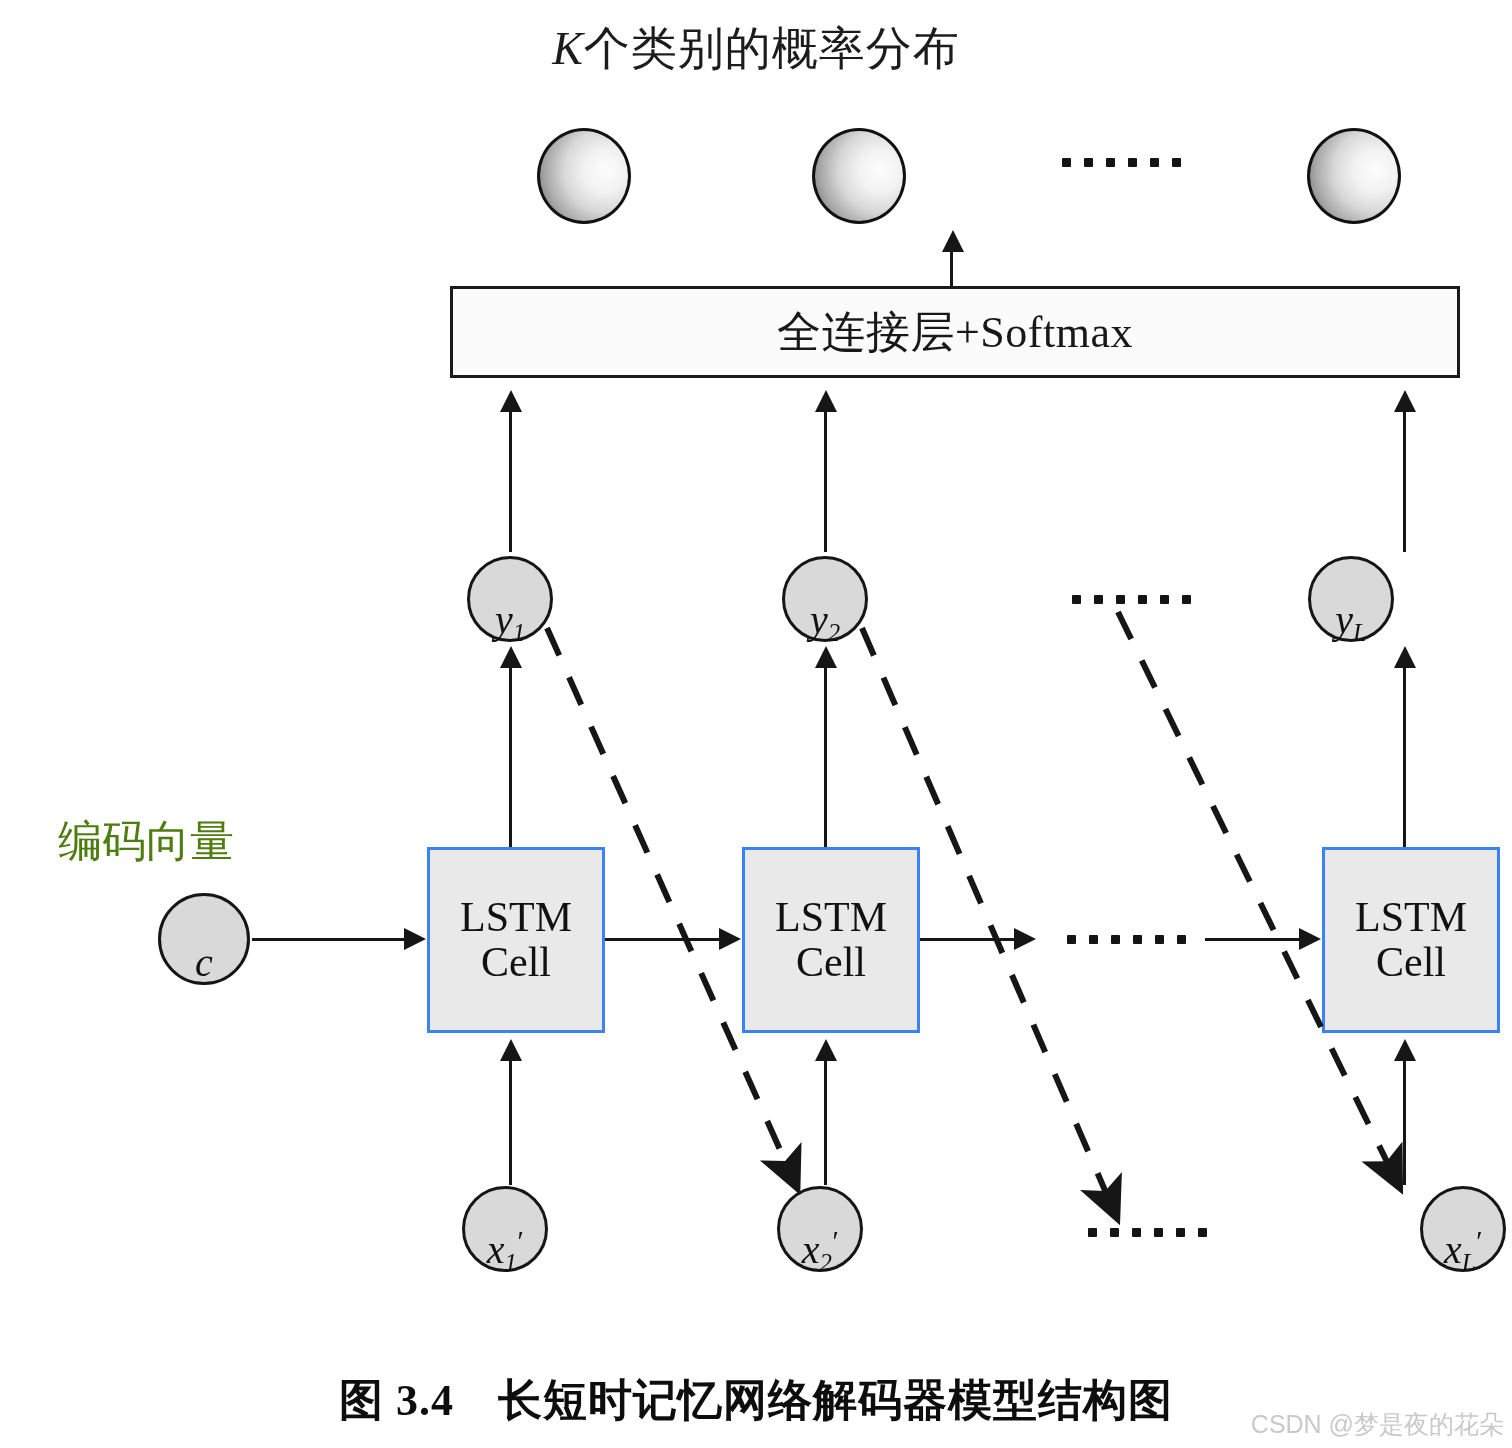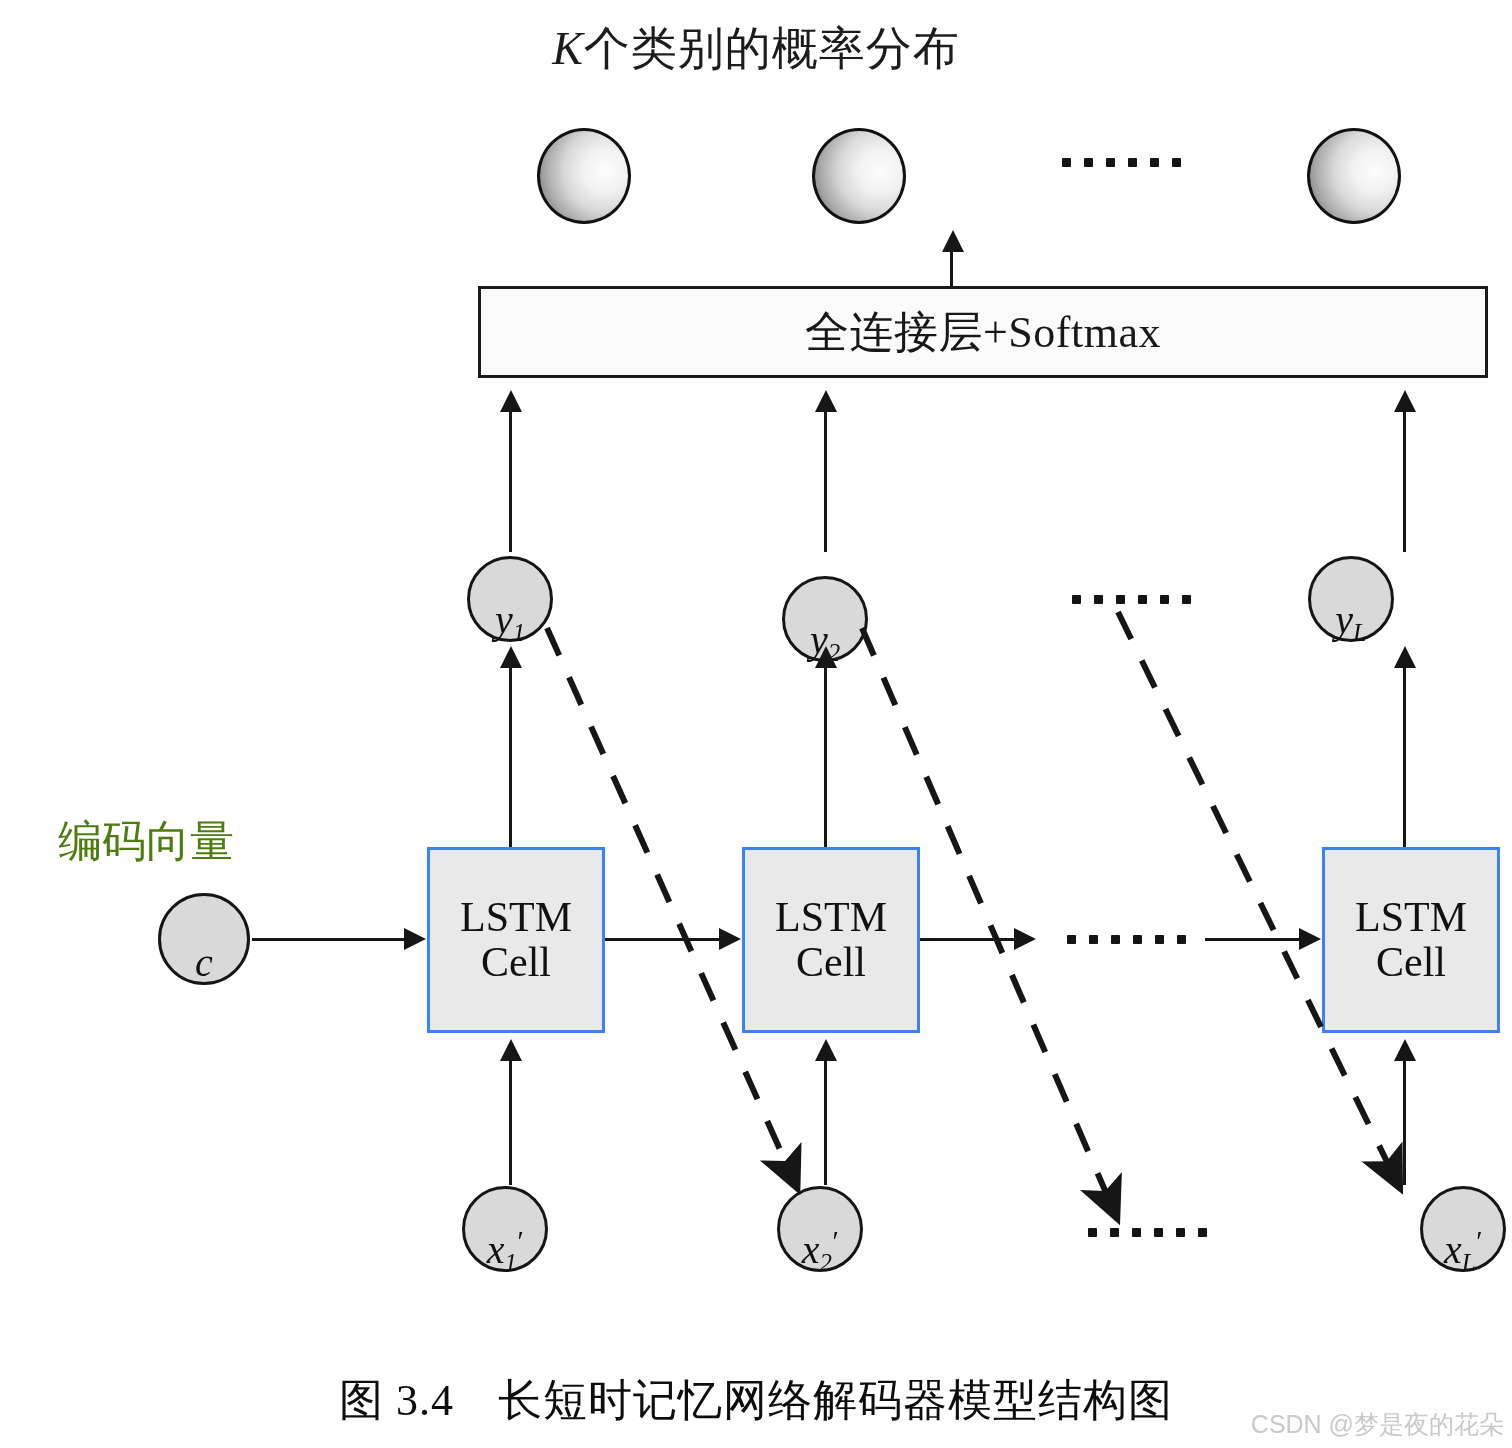--- a/index.html
+++ b/index.html
@@ -51,21 +51,20 @@
     left: 450px;
     top: 286px;
     width: 1010px;
     height: 92px;
     border: 3px solid #1a1a1a;
     box-sizing: border-box;
     background: #fbfbfb;
     display: flex;
     align-items: center;
     justify-content: center;
-    margin-left: 28px;
   }
   #dense-label {
     font-size: 44px;
     color: #181818;
     letter-spacing: 0.5px;
     white-space: nowrap;
   }
 
   
   .node {
@@ -181,21 +180,21 @@
     pointer-events: none;
   }
 
   
   #caption {
     left: 0;
     top: 1371px;
     width: 1512px;
     text-align: center;
     font-size: 44px;
-    font-weight: normal;
+    font-weight: bold;
     color: #0d0d0d;
     letter-spacing: 1px;
     white-space: nowrap;
   }
   #caption .gap { display: inline-block; width: 44px; }
 
   
   #watermark {
     right: 8px;
     top: 1408px;
@@ -239,21 +238,21 @@
 
   <div class="abs vline" style="left:824px; top:412px; height:140px;"></div>
   <div class="abs arrow-up" style="left:815px; top:390px;"></div>
 
   <div class="abs vline" style="left:1403px; top:412px; height:140px;"></div>
   <div class="abs arrow-up" style="left:1394px; top:390px;"></div>
 
   <div class="abs node" style="left:467px; top:556px;">
     <span class="lbl">y<sub>1</sub></span>
   </div>
-  <div class="abs node" style="left:782px; top:576px;">
+  <div class="abs node" style="left:782px; top:556px;">
     <span class="lbl">y<sub>2</sub></span>
   </div>
   <div class="abs node" style="left:1308px; top:556px;">
     <span class="lbl">y<sub>L</sub></span>
   </div>
 
   <div class="abs dots" style="left:1072px; top:595px;">
     <i></i>
       <i></i>
       <i></i>

